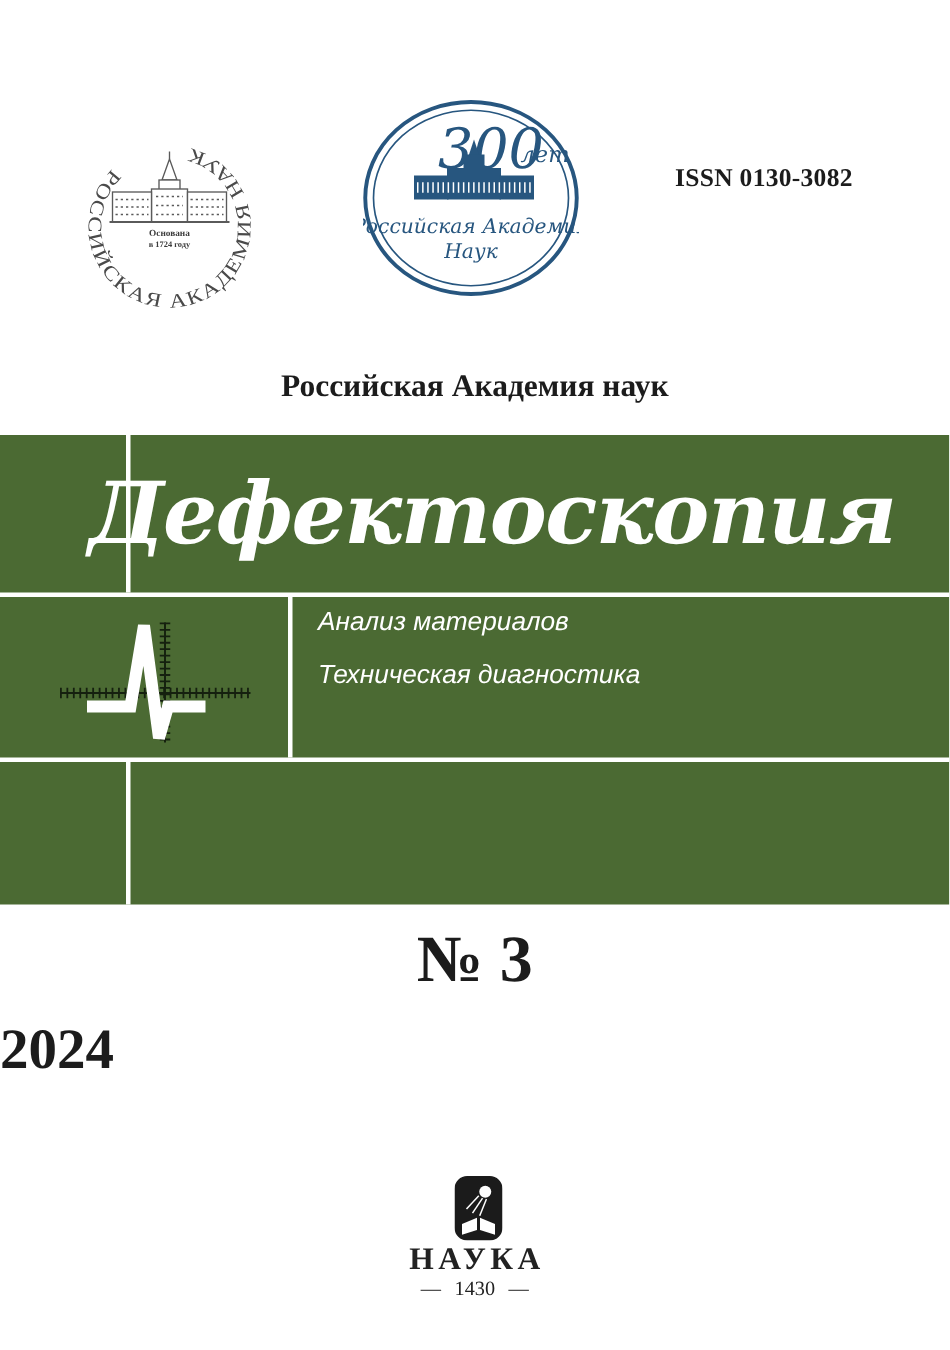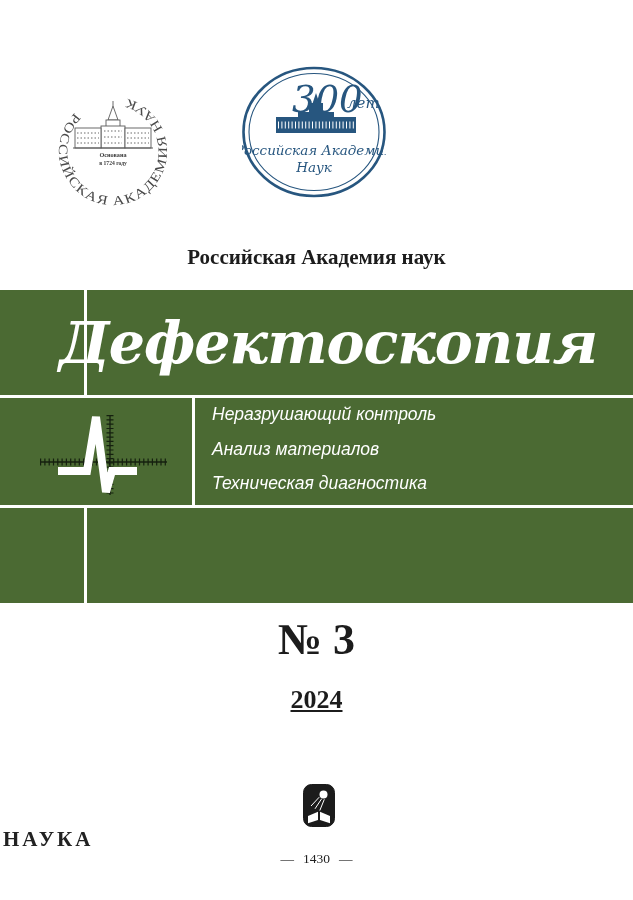--- a/index.html
+++ b/index.html
@@ -37,27 +37,27 @@
     position:absolute;left:212px;top:107px;
     font-family:"Liberation Sans", sans-serif;font-style:italic;
     font-size:17.5px;line-height:34.5px;color:#ffffff;white-space:nowrap;
   }
   
   .issue-number{
     position:absolute;left:0;top:616px;width:633px;text-align:center;
     font-weight:bold;font-size:44px;line-height:48px;color:#1c1c1c;
   }
   .issue-year{
-    position:absolute;left:0;top:682px;width:633px;text-align:center;
-    font-weight:bold;font-size:26px;line-height:36px;color:#1c1c1c;text-decoration:underline;
+    position:absolute;left:0;top:682px;width:633px;text-align:left;
+    font-weight:bold;font-size:38px;line-height:36px;color:#1c1c1c;
   }
   
   .pub-emblem{position:absolute;left:303px;top:784px;}
   .pub-name{
-    position:absolute;left:0;top:828px;width:633px;text-align:left;
+    position:absolute;left:0;top:828px;width:633px;text-align:center;
     font-weight:bold;font-size:21px;line-height:22px;letter-spacing:3px;
     text-indent:3px;color:#222222;
   }
   .pub-founded{
     position:absolute;left:0;top:851px;width:633px;
     display:flex;align-items:center;justify-content:center;gap:9px;
     font-size:13.5px;line-height:16px;color:#222222;
   }
   .navy{fill:#27567f;}
 </style>
@@ -105,20 +105,21 @@
       <rect x="67" y="37" width="14" height="11"></rect>
       <rect x="56" y="46" width="36" height="21"></rect>
       <rect x="34" y="51" width="23" height="16"></rect>
       <rect x="91" y="51" width="23" height="16"></rect>
       <line x1="36" y1="59" x2="112" y2="59" stroke="#ffffff" stroke-width="7" stroke-dasharray="1 2.4"></line>
     </g>
     <text x="72" y="89" text-anchor="middle" font-size="13.5" font-style="italic" class="navy" font-family="DejaVu Serif, serif">Российская Академия</text>
     <text x="72" y="106" text-anchor="middle" font-size="13.5" font-style="italic" class="navy" font-family="DejaVu Serif, serif">Наук</text>
   </svg>
 
+  <div class="issn">ISSN 0130-3082</div>
 
   <div class="academy-line">Российская Академия наук</div>
 
   <div class="banner">
     <div class="banner-title">Дефектоскопия</div>
 
     <div class="hline hline-1"></div>
     <div class="hline hline-2"></div>
     <div class="vline vline-top"></div>
     <div class="vline vline-mid"></div>
@@ -126,21 +127,20 @@
 
     <svg class="waveform" width="195" height="107" viewBox="0 0 195 107">
       <line x1="40" y1="64" x2="167" y2="64" stroke="#15200f" stroke-width="1.3"></line>
       <line x1="40" y1="64" x2="167" y2="64" stroke="#15200f" stroke-width="7" stroke-dasharray="1.2 3.1"></line>
       <line x1="110" y1="17" x2="110" y2="97" stroke="#15200f" stroke-width="1.3"></line>
       <line x1="110" y1="17" x2="110" y2="97" stroke="#15200f" stroke-width="7" stroke-dasharray="1.2 3.1"></line>
       <polyline points="58,73 87,73 96,19 106,94 112,73 137,73" fill="none" stroke="#ffffff" stroke-width="8" stroke-linejoin="miter" stroke-linecap="butt"></polyline>
     </svg>
 
     <div class="topics">
-      <div>Неразрушающий контроль</div>
       <div>Анализ материалов</div>
       <div>Техническая диагностика</div>
     </div>
   </div>
 
   <div class="issue-number">№ 3</div>
   <div class="issue-year">2024</div>
 
   <svg class="pub-emblem" width="32" height="43" viewBox="0 0 32 43">
     <rect x="0.5" y="0.5" width="31" height="42" rx="8" fill="#1b1b1b" stroke="#1b1b1b"></rect>

